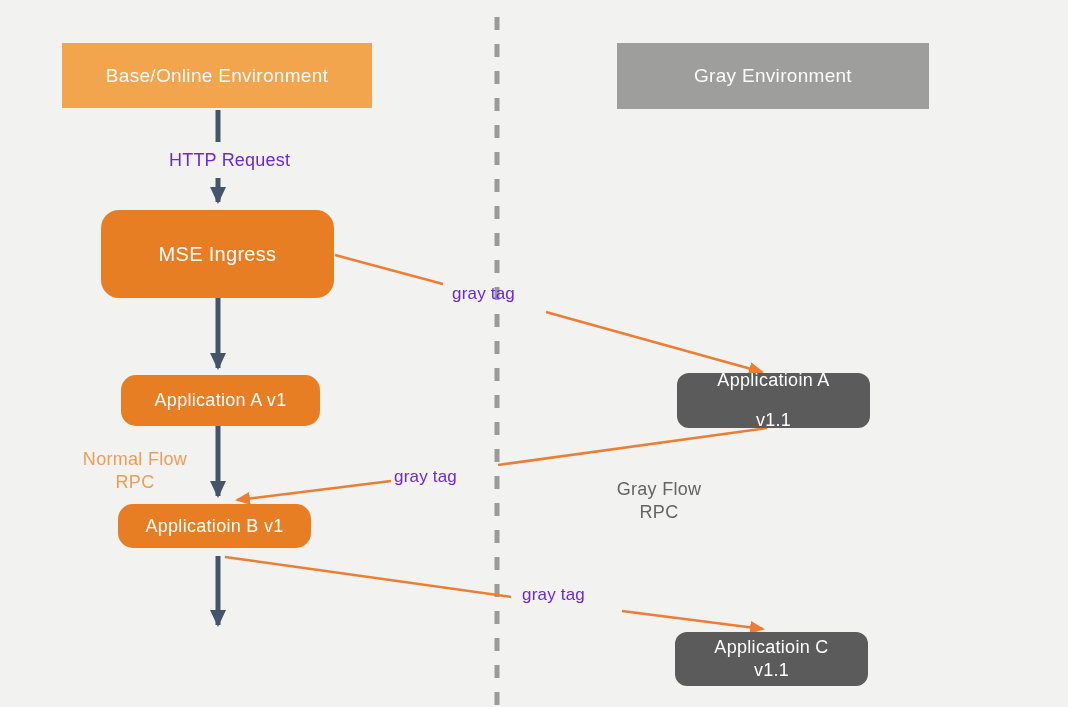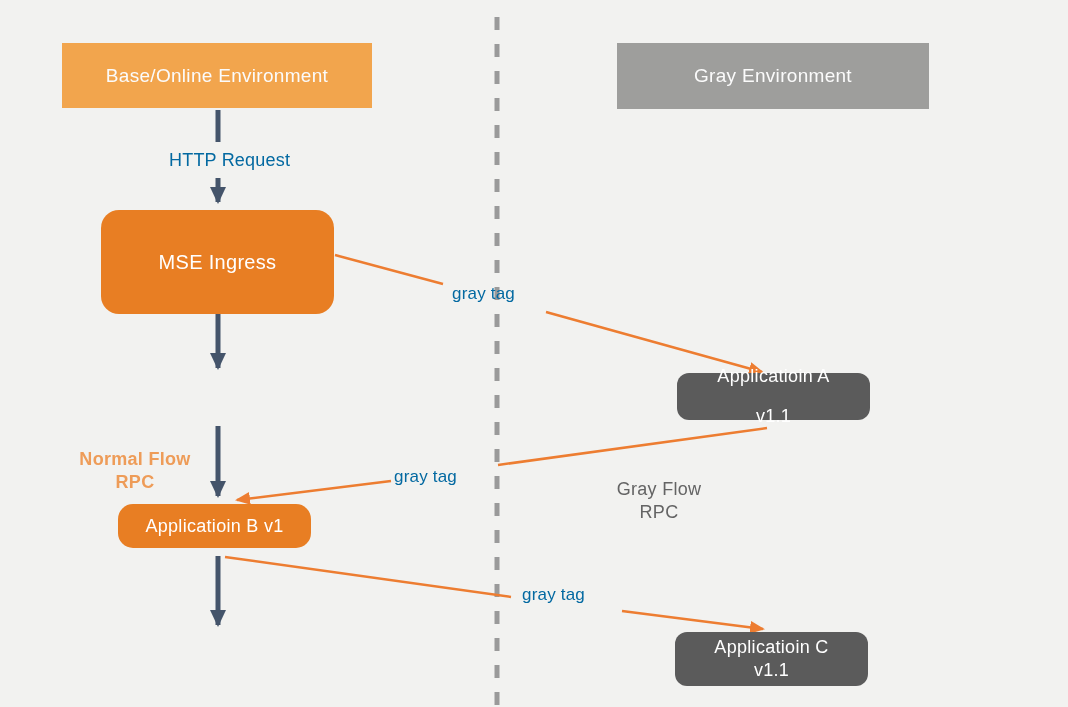--- a/index.html
+++ b/index.html
@@ -22,38 +22,38 @@
   .env-header.gray { left: 617px; top: 43px; width: 312px; height: 66px; background: #9e9e9c; }
 
   .node {
     position: absolute;
     display: flex; flex-direction: column; align-items: center; justify-content: center;
     color: #ffffff; text-align: center; letter-spacing: 0.3px;
   }
   .node.orange { background: #e87e23; border-radius: 15px; font-size: 18px; }
   .node.dark   { background: #5b5b5b; border-radius: 12px; font-size: 18px; line-height: 1.3; }
 
-  .node.mse   { left: 101px; top: 210px; width: 233px; height: 104px; font-size: 20px; border-radius: 18px; }
+  .node.mse   { left: 101px; top: 210px; width: 233px; height: 88px; font-size: 20px; border-radius: 18px; }
   .node.appA  { left: 121px; top: 375px; width: 199px; height: 51px; }
   .node.appB  { left: 118px; top: 504px; width: 193px; height: 44px; }
   .node.appC  { left: 118px; top: 633px; width: 193px; height: 53px; }
-  .node.appA11 { left: 677px; top: 373px; width: 193px; height: 47px; gap: 16px; }
+  .node.appA11 { left: 677px; top: 373px; width: 193px; height: 55px; gap: 16px; }
   .node.appC11 { left: 675px; top: 632px; width: 193px; height: 54px; text-align: center; }
 
-  .free-label { position: absolute; color: #0369a1; font-size: 17px; letter-spacing: 0.2px; }
+  .free-label { position: absolute; color: #6d28d9; font-size: 17px; letter-spacing: 0.2px; }
   .free-label.http { left: 169px; top: 150px; font-size: 18px; }
   .free-label.gt1  { left: 452px; top: 284px; }
   .free-label.gt2  { left: 394px; top: 467px; }
   .free-label.gt3  { left: 522px; top: 585px; }
 
   .flow-label {
     position: absolute; text-align: center;
     font-size: 18px; line-height: 1.25; letter-spacing: 0.3px;
   }
-  .flow-label.normal { left: 60px;  top: 448px; width: 150px; color: #ee9c58; font-weight: bold; }
+  .flow-label.normal { left: 60px;  top: 448px; width: 150px; color: #ee9c58; }
   .flow-label.grayf  { left: 584px; top: 478px; width: 150px; color: #646464; }
 
   .stroke-dark   { stroke: #44546a; stroke-width: 5; fill: none; }
   .stroke-orange { stroke: #ed7d31; stroke-width: 2.5; fill: none; }
   .stroke-divider { stroke: #9a9a9a; stroke-width: 5; fill: none; stroke-dasharray: 13 14; }
 </style>
 </head>
 <body>
 
 <div class="canvas">
@@ -92,20 +92,23 @@
   <div class="env-header base">
     <span>Base/Online Environment</span>
   </div>
 
   <div class="free-label http">HTTP Request</div>
 
   <div class="node orange mse">
     <span>MSE Ingress</span>
   </div>
 
+  <div class="node orange appA">
+    <span>Application A v1</span>
+  </div>
 
   <div class="node orange appB">
     <span>Applicatioin B v1</span>
   </div>
 
 
   <div class="node dark appA11">
     <span>Applicatioin A</span>
     <span>v1.1</span>
   </div>

